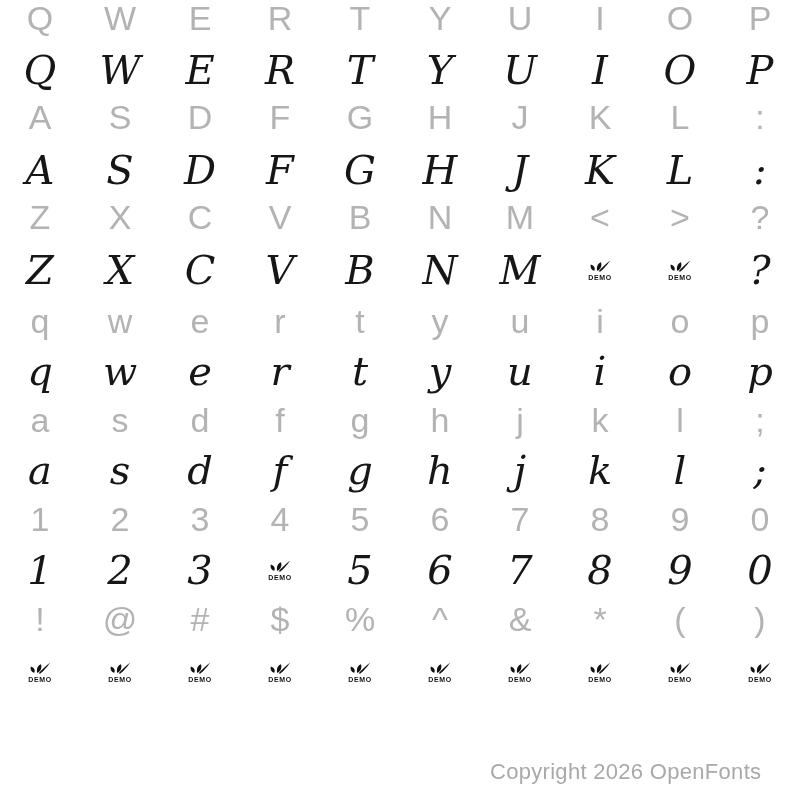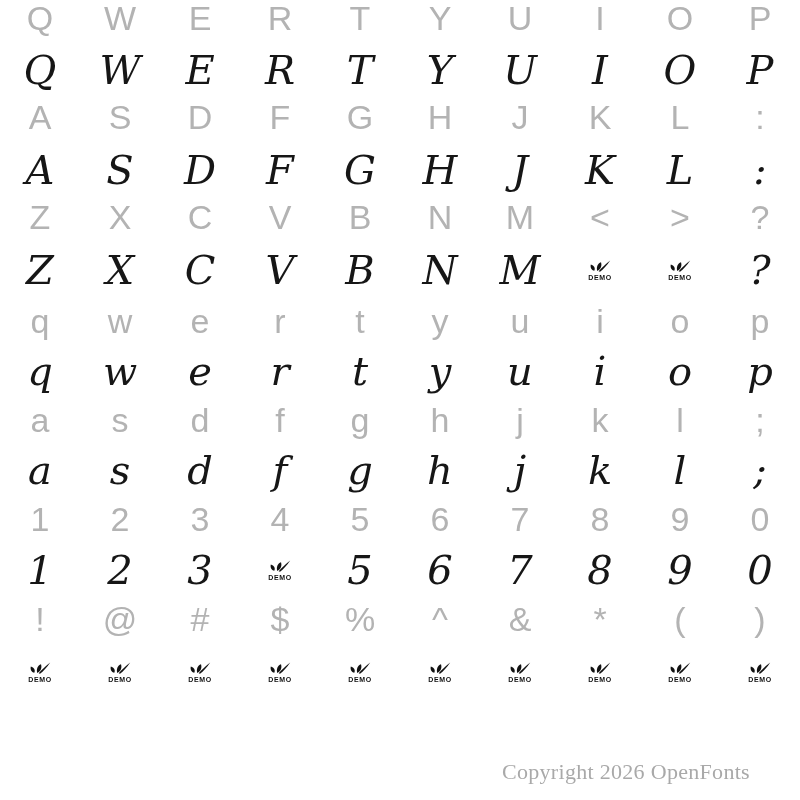--- a/index.html
+++ b/index.html
@@ -58,22 +58,22 @@
   .demo-label {
     font-family: "Liberation Sans", sans-serif;
     font-size: 7px;
     font-weight: 700;
     letter-spacing: 0.6px;
     margin-top: 0px;
   }
   #copyright {
     position: absolute;
     top: 759px;
-    left: 502px;
-    font-family: Liberation Serif, serif;
+    left: 490px;
+    font-family: Liberation Sans, sans-serif;
     font-size: 22px;
     letter-spacing: 0.3px;
     white-space: nowrap;
   }
 </style>
 </head>
 <body>
 
 <div id="stage">
   <div id="grid-root">

